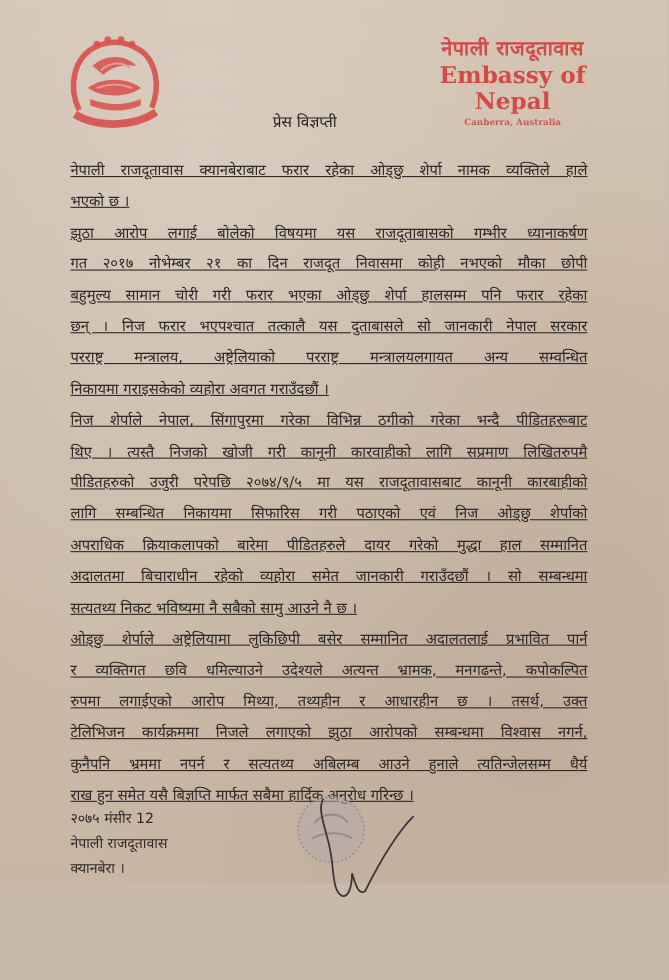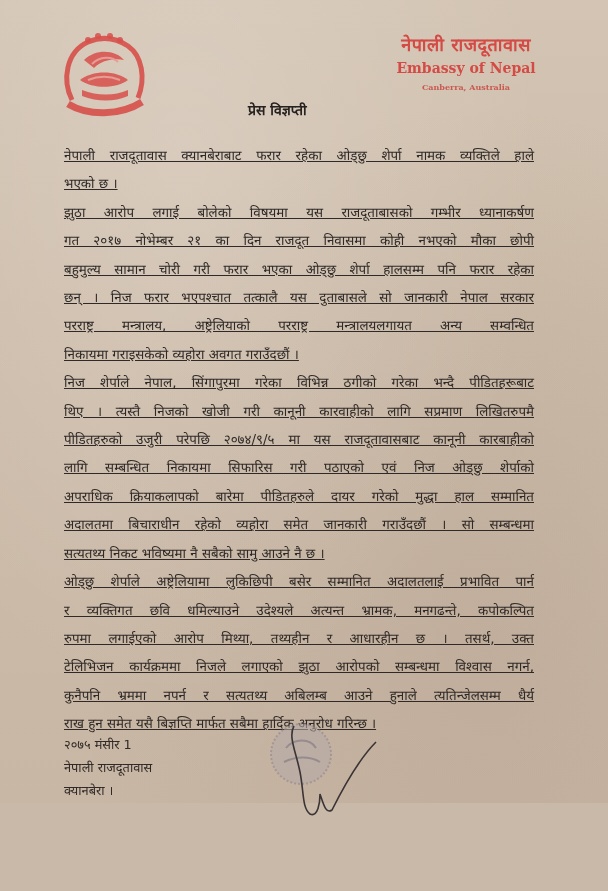--- a/index.html
+++ b/index.html
@@ -16,25 +16,25 @@
         linear-gradient(180deg, #d3c4b3 0%, #cdbcaa 40%, #c9b7a5 100%);
     }
     .emblem {
       position: absolute; left: 58px; top: 30px; width: 92px; height: 88px;
     }
     .letterhead {
       position: absolute; right: 42px; top: 34px; width: 200px; text-align: center;
       color: #d44a45;
     }
     .lh-np { font-size: 18px; font-weight: bold; letter-spacing: 0.5px; line-height: 22px; }
-    .lh-en { font-family: "DejaVu Serif", serif; font-size: 14px; font-weight: bold; line-height: 24px; }
+    .lh-en { font-family: "DejaVu Serif", serif; font-size: 21px; font-weight: bold; line-height: 24px; }
     .lh-city { font-family: "DejaVu Serif", serif; font-size: 8px; font-weight: bold; line-height: 14px; color: #c95a52; }
     .title {
       position: absolute; left: 248px; top: 100px;
-      font-size: 14px; font-weight: bold; color: #262220;
+      font-size: 14px; font-weight: normal; color: #262220;
     }
     .body {
       position: absolute; left: 64px; top: 142px; width: 470px;
       color: #2f2a27; font-size: 13.4px; line-height: 28.4px;
       text-align: justify;
     }
     .para { margin: 0; text-decoration: underline; }
     .line { display: block; white-space: nowrap; text-align-last: justify; text-align: justify; }
     .line.last { text-align-last: left; }
     .footer {
@@ -105,21 +105,21 @@
       <span class="line">ओड्छु शेर्पाले अष्ट्रेलियामा लुकिछिपी बसेर सम्मानित अदालतलाई प्रभावित पार्न</span>
       <span class="line">र व्यक्तिगत छवि धमिल्याउने उदेश्यले अत्यन्त भ्रामक, मनगढन्ते, कपोकल्पित</span>
       <span class="line">रुपमा लगाईएको आरोप मिथ्या, तथ्यहीन र आधारहीन छ । तसर्थ, उक्त</span>
       <span class="line">टेलिभिजन कार्यक्रममा निजले लगाएको झुठा आरोपको सम्बन्धमा विश्वास नगर्न,</span>
       <span class="line">कुनैपनि भ्रममा नपर्न र सत्यतथ्य अबिलम्ब आउने हुनाले त्यतिन्जेलसम्म धैर्य</span>
       <span class="line last">राख हुन समेत यसै बिज्ञप्ति मार्फत सबैमा हार्दिक अनुरोध गरिन्छ ।</span>
     </div>
   </div>
 
   <div class="footer">
-    <div>२०७५ मंसीर 1</div>
+    <div>२०७५ मंसीर 12</div>
     <div>नेपाली राजदूतावास</div>
     <div>क्यानबेरा ।</div>
   </div>
 
   <svg class="seal" viewBox="0 0 70 72">
     <circle cx="35" cy="36" r="30" fill="#b5a9a8" opacity="0.55"></circle>
     <circle cx="35" cy="36" r="30" fill="none" stroke="#8f8590" stroke-width="2" stroke-dasharray="2 2" opacity="0.6"></circle>
     <path d="M20 30 C28 20 44 20 50 30 M18 44 C30 38 44 38 54 44" fill="none" stroke="#7d7480" stroke-width="2" opacity="0.6"></path>
   </svg>
 

